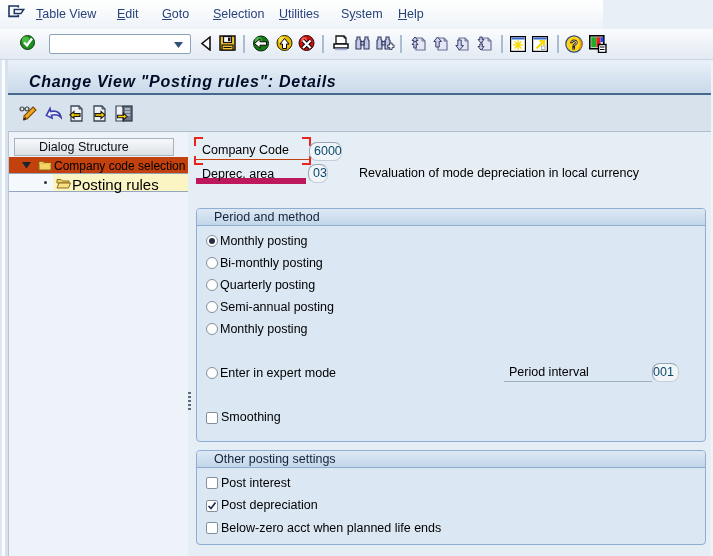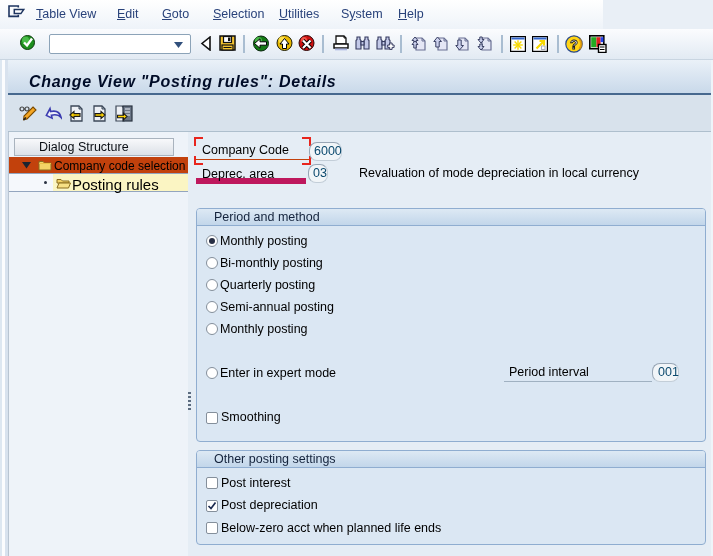--- a/index.html
+++ b/index.html
@@ -267,21 +267,21 @@
   <span class="abs" style="left:23px;top:69px">Quarterly posting</span>
   <div class="radio" style="left:9px;top:92px"></div>
   <span class="abs" style="left:23px;top:91px">Semi-annual posting</span>
   <div class="radio" style="left:9px;top:114px"></div>
   <span class="abs" style="left:23px;top:113px">Monthly posting</span>
   <div class="radio" style="left:9px;top:158px"></div>
   <span class="abs" style="left:23px;top:157px">Enter in expert mode</span>
   <div class="abs" style="left:307px;top:154px;width:148px;height:19px;border-bottom:1px solid #a0b1c1;box-sizing:border-box">
    <span class="abs" style="left:5px;top:2px">Period interval</span>
   </div>
-  <div class="fld" style="left:455px;top:154px;width:27px;height:19px;line-height:17px;padding-left:5px">001</div>
+  <div class="fld" style="left:455px;top:154px;width:27px;height:19px;line-height:17px;">001</div>
   <div class="chk" style="left:9px;top:203px"></div>
   <span class="abs" style="left:24px;top:201px">Smoothing</span>
  </div>
 
  <div class="abs" style="left:188px;top:318px;width:510px;height:95px;background:#dbe7f3;border:1px solid #8fadd0;border-radius:4px;box-sizing:border-box">
   <div class="ghead">Other posting settings</div>
   <div class="chk" style="left:9px;top:26px"></div>
   <span class="abs" style="left:24px;top:25px">Post interest</span>
   <div class="chk" style="left:9px;top:49px">
    <svg width="10" height="10" viewBox="0 0 10 10" style="position:absolute;left:0;top:0">

